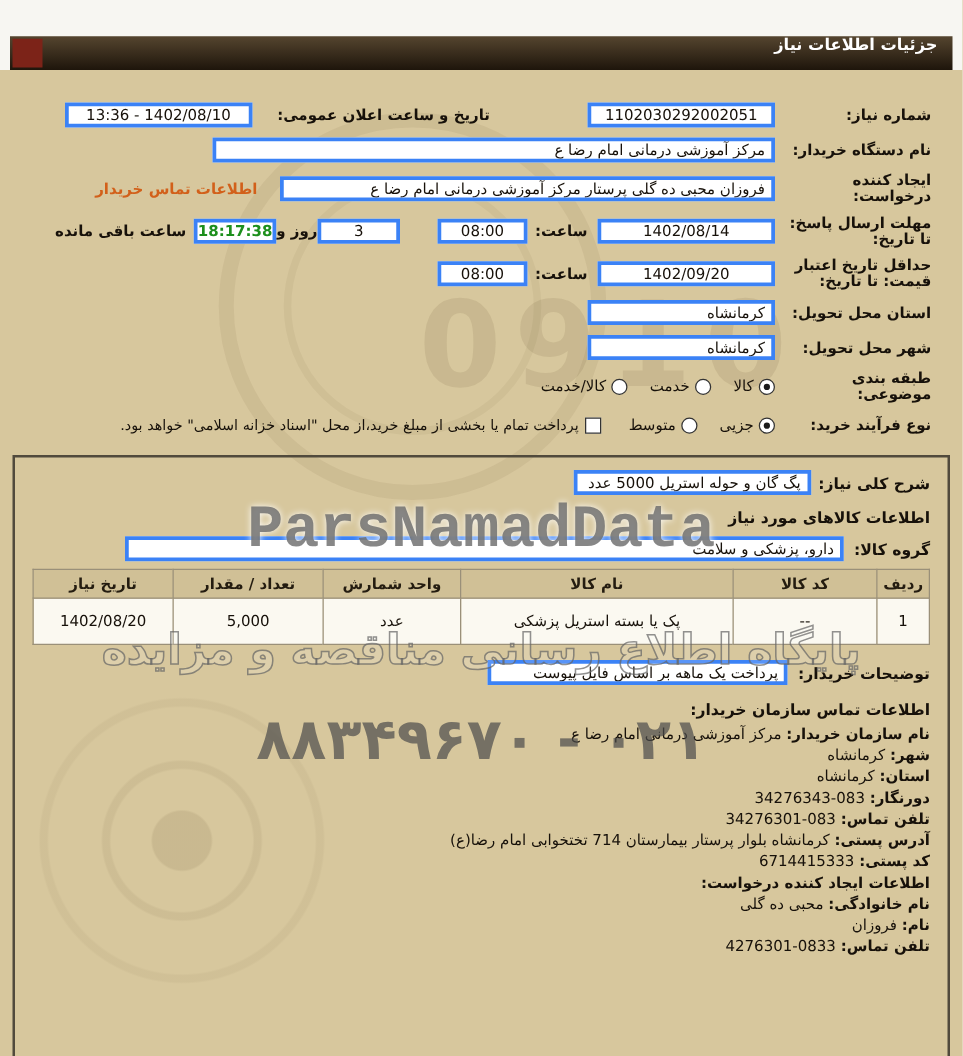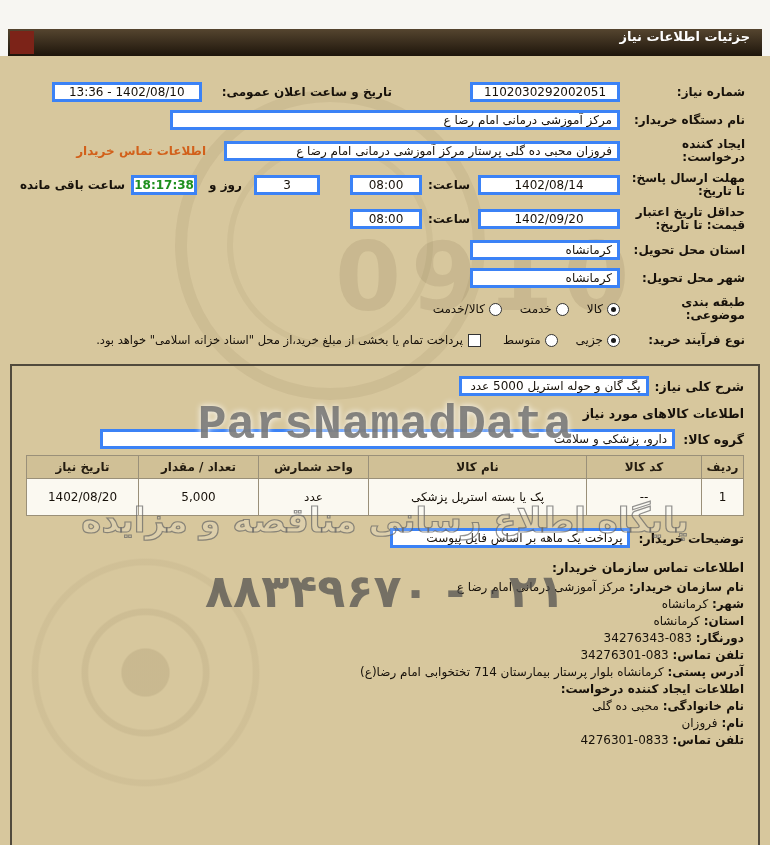--- a/index.html
+++ b/index.html
@@ -31,21 +31,21 @@
   .flabel{width:125px;flex:none;font-size:12px;font-weight:bold;line-height:13px}
   .flabel.auto{width:auto}
   .small-text{font-size:12px;font-weight:bold;white-space:nowrap}
   .input{background:#fff;border:3px solid #3b82f6;height:20px;font-size:12px;padding:0 5px;
     display:flex;align-items:center;white-space:nowrap;overflow:hidden;flex:none}
   .input.num{direction:ltr;justify-content:center}
   .timer{color:#1d8f1d;font-weight:bold}
   .link-orange{color:#d2601a;font-size:12px;font-weight:bold;cursor:pointer;margin-right:18px;white-space:nowrap}
   .w150{width:150px}.w450{width:450px}.w396{width:396px}.w142{width:142px}.w72{width:72px}
   .w66{width:66px}.w190{width:190px}.w575{width:575px}.w240{width:240px}
-  .mr4{margin-right:12px}.mr6{margin-right:6px}.mr8{margin-right:8px}
+  .mr4{margin-right:0}.mr6{margin-right:6px}.mr8{margin-right:8px}
   .mr20{margin-right:20px}.mr22{margin-right:22px}.mr30{margin-right:30px}.mr78{margin-right:78px}
   .opts{display:flex;align-items:center;column-gap:18px}
   .opt{display:flex;align-items:center}
   .radio{width:13px;height:13px;border:1px solid #333;border-radius:50%;background:#fff;display:inline-block;position:relative;margin-left:4px;flex:none}
   .radio.checked::after{content:"";position:absolute;inset:3px;border-radius:50%;background:#1a1a1a}
   .opt-label{font-size:12px}
   .checkbox{width:13px;height:13px;border:1px solid #333;background:#fff;display:inline-block;margin-left:5px;flex:none}
   .treasury-text{font-size:11.5px;white-space:nowrap}
 
   
@@ -219,20 +219,21 @@
     </div>
 
     <div class="contact-header">اطلاعات تماس سازمان خریدار:</div>
     <div class="contact-lines">
         <div class="contact-line"><b>نام سازمان خریدار:</b> <span>مرکز آموزشی درمانی امام رضا ع</span></div>
         <div class="contact-line"><b>شهر:</b> <span>کرمانشاه</span></div>
         <div class="contact-line"><b>استان:</b> <span>کرمانشاه</span></div>
         <div class="contact-line"><b>دورنگار:</b> <span>083-34276343</span></div>
         <div class="contact-line"><b>تلفن تماس:</b> <span>083-34276301</span></div>
         <div class="contact-line"><b>آدرس پستی:</b> <span>کرمانشاه بلوار پرستار بیمارستان 714 تختخوابی امام رضا(ع)</span></div>
+        <div class="contact-line"><b>کد پستی:</b> <span>6714415333</span></div>
         <div class="contact-line"><b>اطلاعات ایجاد کننده درخواست:</b></div>
         <div class="contact-line"><b>نام خانوادگی:</b> <span>محبی ده گلی</span></div>
         <div class="contact-line"><b>نام:</b> <span>فروزان</span></div>
         <div class="contact-line"><b>تلفن تماس:</b> <span>0833-4276301</span></div>
       </div>
 
   </div>
 </div>
 
 <div class="watermarks">

